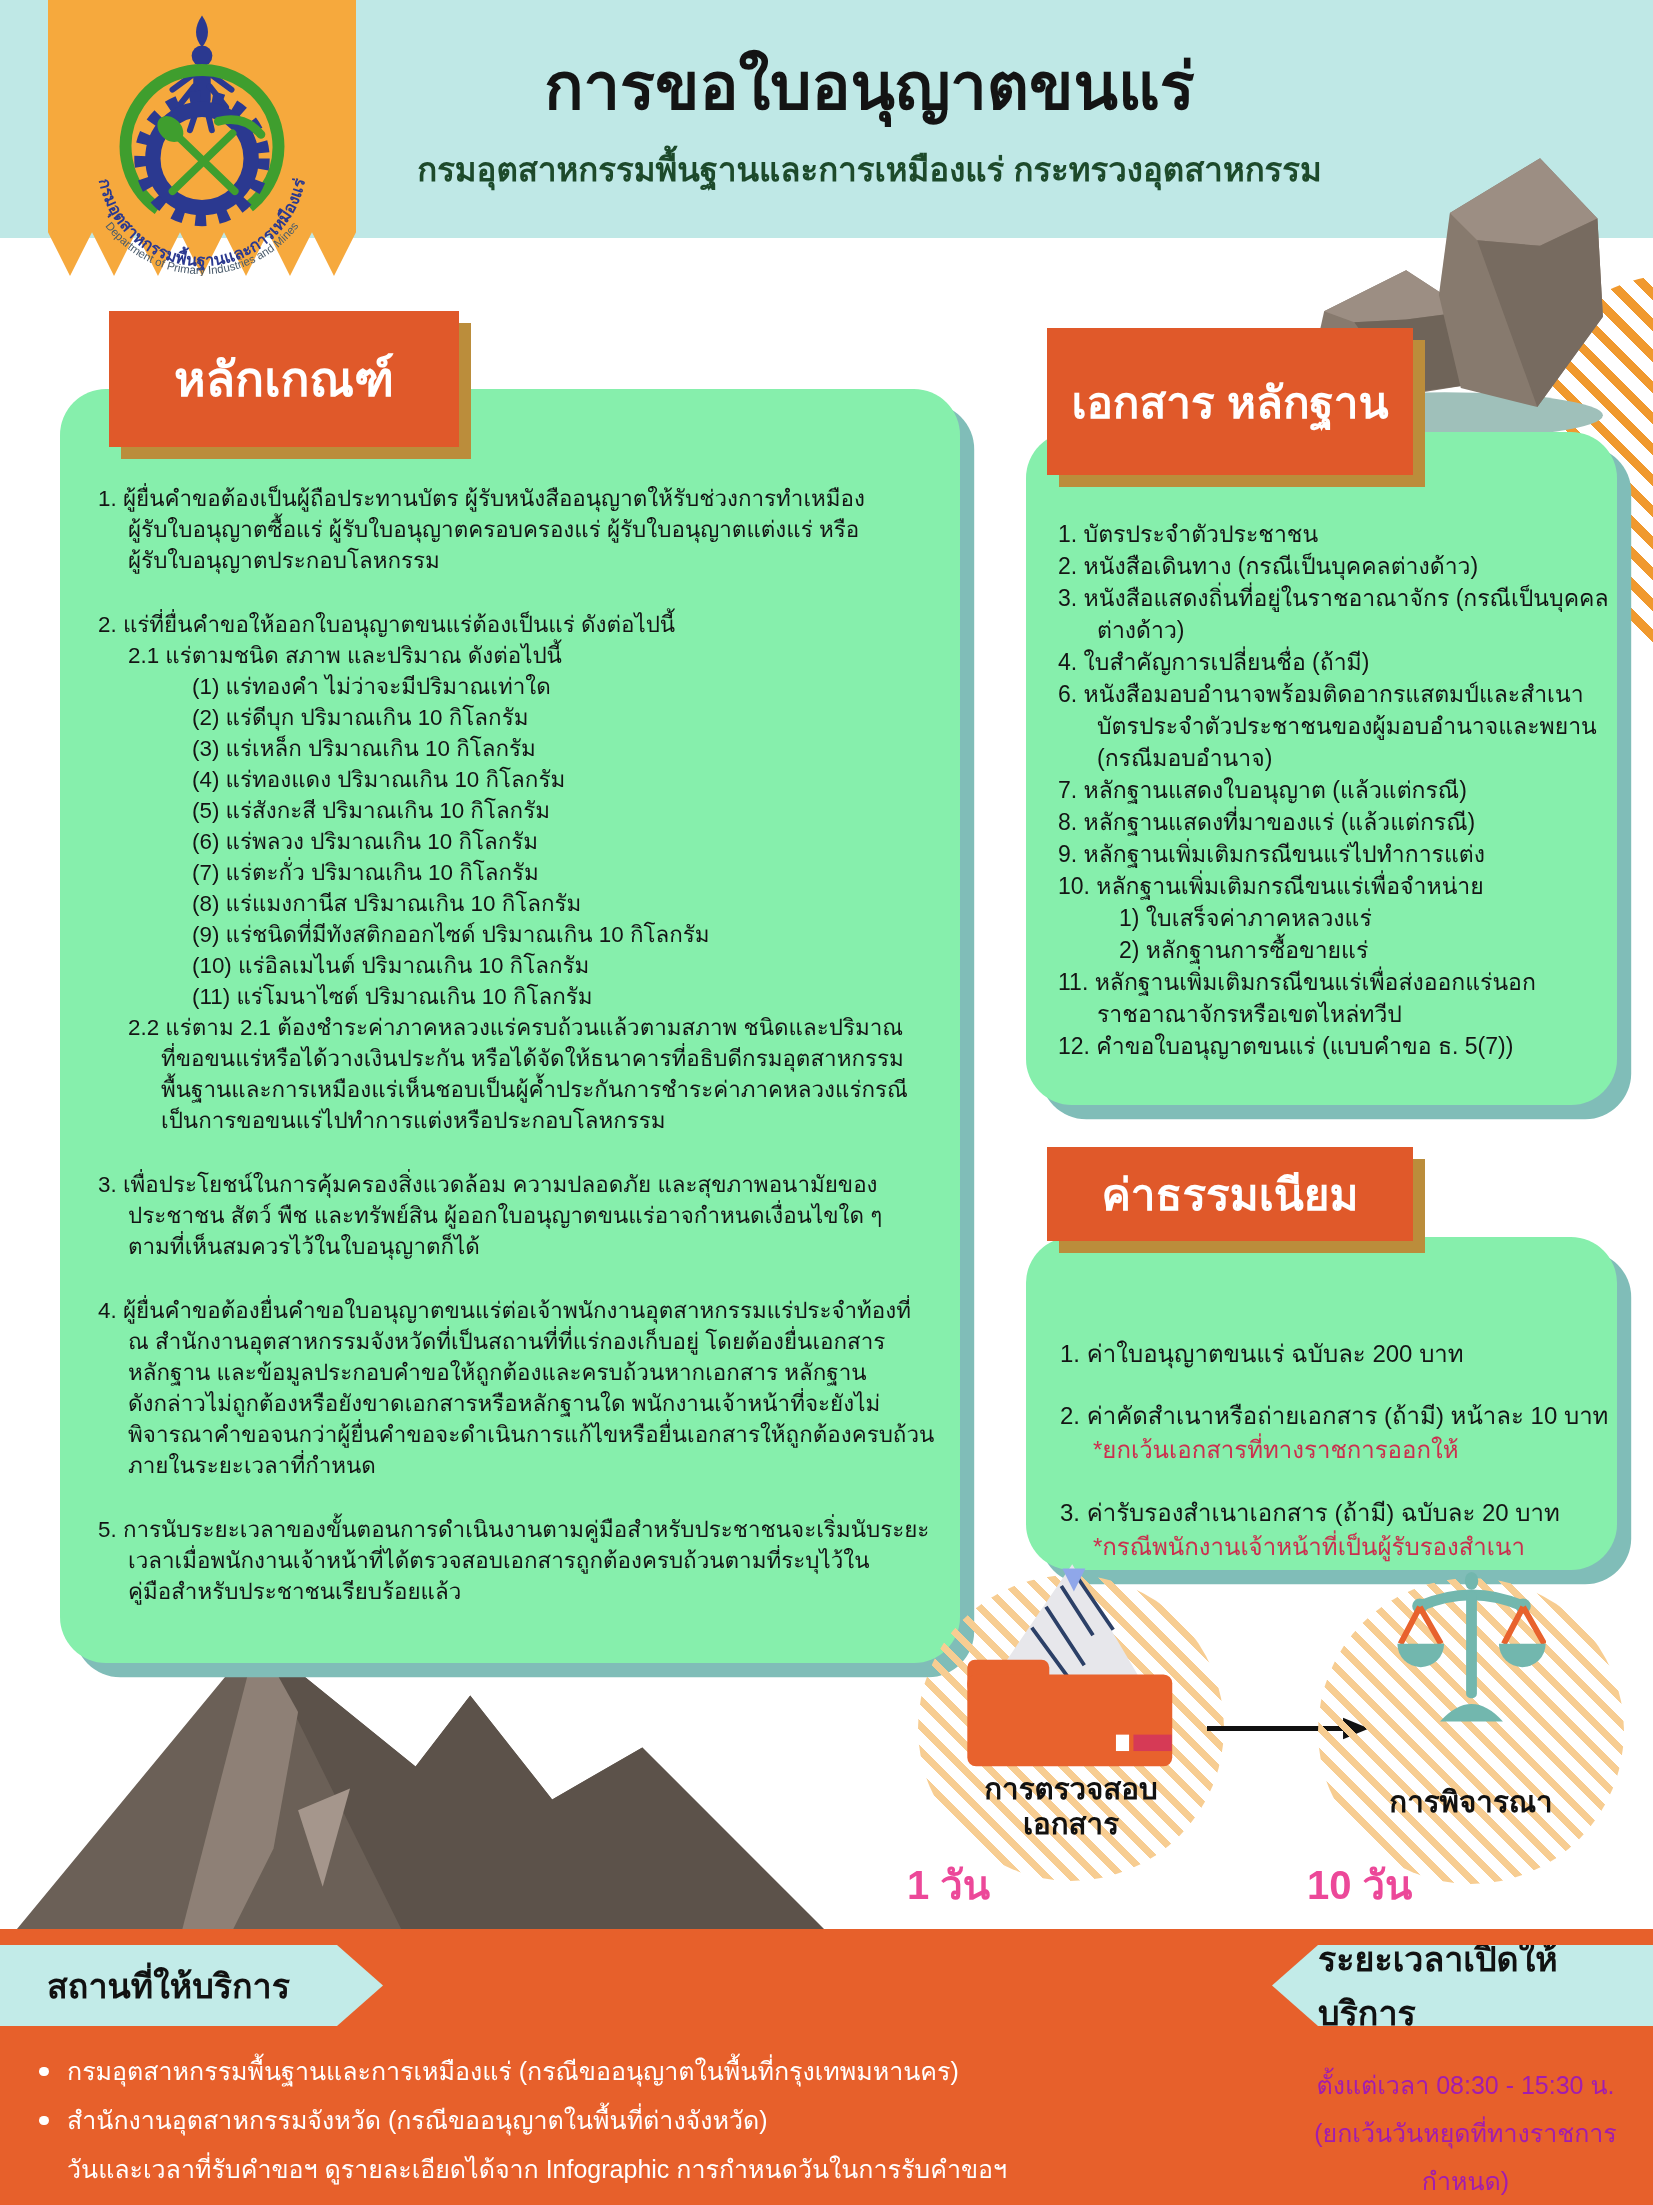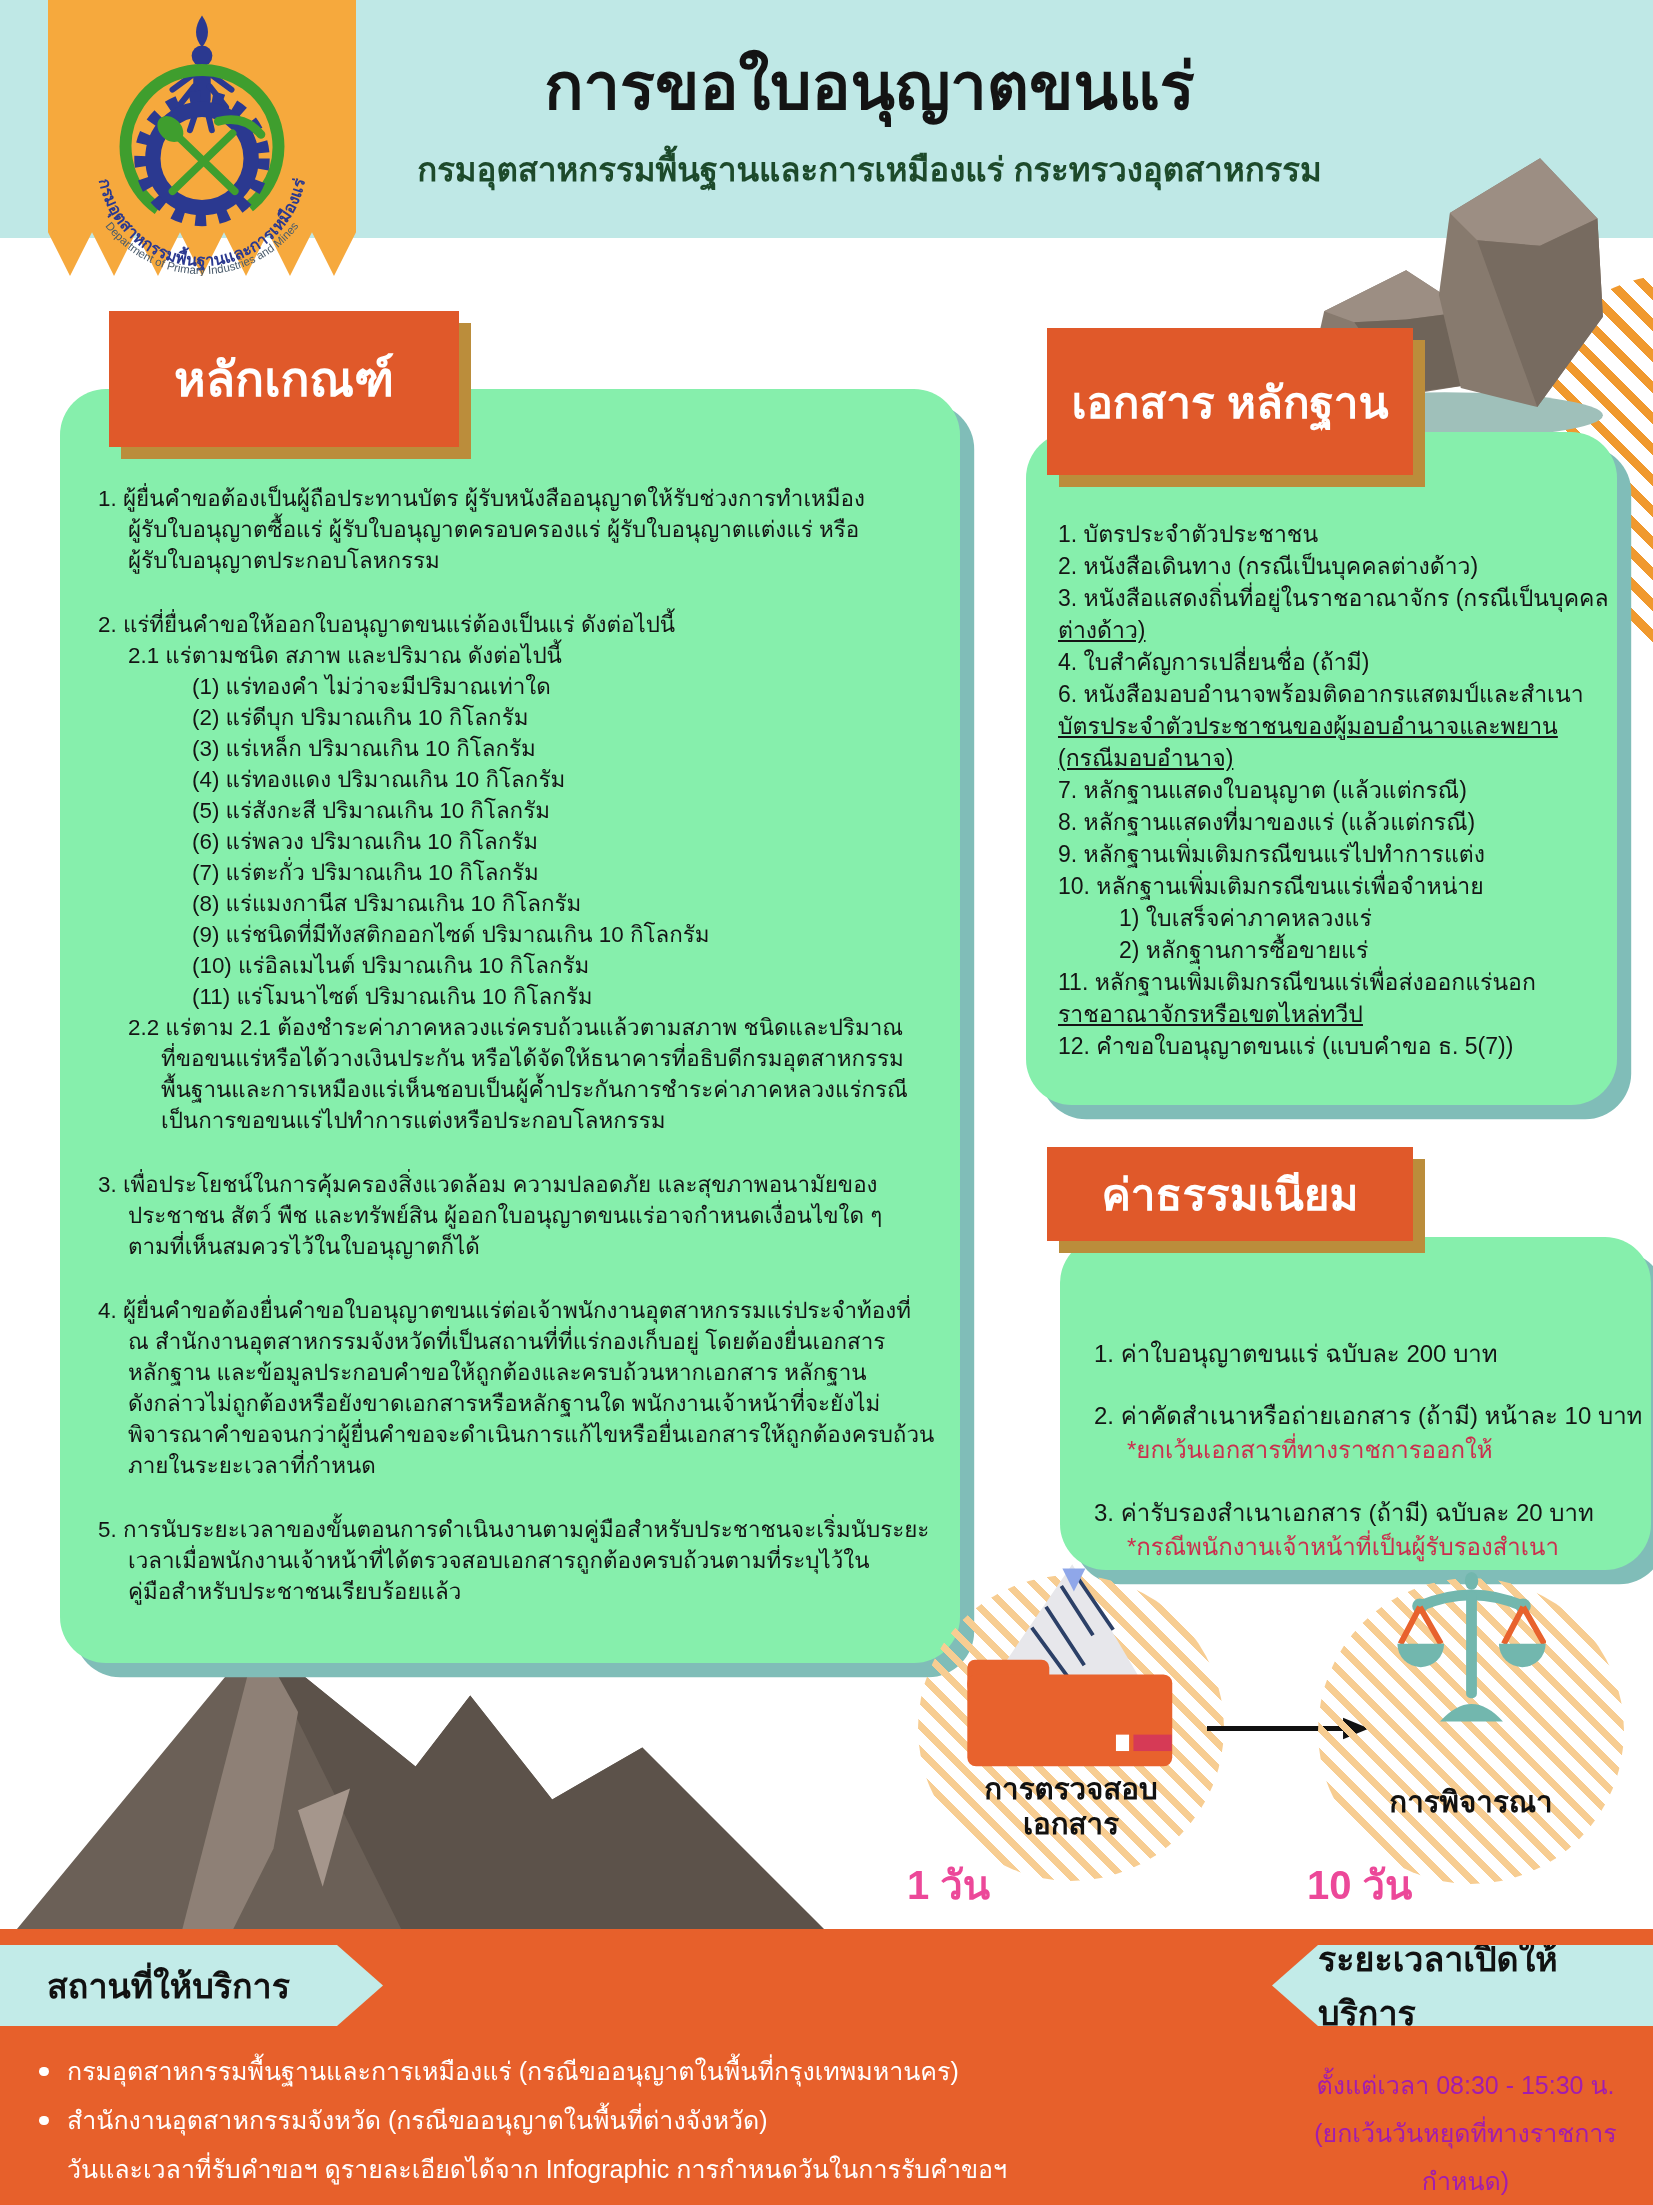--- a/index.html
+++ b/index.html
@@ -21,21 +21,21 @@
   .panel{background:#86efac;border-radius:46px;box-shadow:14.2px 14.2px 0 #80bdb8;}
   .panel .content{position:absolute;left:0;top:0;right:0;}
   .tline{white-space:nowrap;}
   .red{color:#cb2f4e;}
   .gap{margin-top:33px;}
   .criteria-content{padding:94px 30px 0 38px;font-size:22.4px;line-height:31px;}
   .criteria-content .ind1{margin-left:30px;}
   .criteria-content .ind2{margin-left:63px;}
   .criteria-content .ind3{margin-left:94px;}
   .docs-content{padding:86px 19px 0 32px;font-size:23px;line-height:32px;}
-  .docs-content .ind1{text-decoration:underline;}
+  .docs-content .ind1{margin-left:39px;}
   .docs-content .ind2{margin-left:61px;}
   .fees-content{padding:100px 19px 0 34px;font-size:24px;line-height:34px;}
   .fees-content .ind1{margin-left:33px;}
   .fees-content .gap{margin-top:28.4px;}
   
   .step-label{font-size:29.5px;font-weight:bold;text-align:center;line-height:35px;color:#111;}
   .step-duration{font-size:40px;font-weight:bold;text-align:left;color:#ec4899;}
   
   .footer{left:0;top:1929px;width:1654px;height:276px;background:#e7602b;}
   .flag{background:#c2ebe8;display:flex;align-items:center;}
@@ -175,21 +175,21 @@
       <div class="tline ind2">2) หลักฐานการซื้อขายแร่</div>
       <div class="tline">11. หลักฐานเพิ่มเติมกรณีขนแร่เพื่อส่งออกแร่นอก</div>
       <div class="tline ind1">ราชอาณาจักรหรือเขตไหล่ทวีป</div>
       <div class="tline">12. คำขอใบอนุญาตขนแร่ (แบบคำขอ ธ. 5(7))</div>
     </div>
 </div>
 <div class="abs obox" style="left:1047px;top:328px;width:366px;height:147px;">
   <span class="htxt" style="font-size:44px;">เอกสาร หลักฐาน</span>
 </div>
 
-<div class="abs panel" style="left:1060px;top:1237px;width:591px;height:333px;">
+<div class="abs panel" style="left:1026px;top:1237px;width:591px;height:333px;">
   <div class="content fees-content">
       <div class="tline">1. ค่าใบอนุญาตขนแร่  ฉบับละ 200 บาท</div>
       <div class="tline gap">2. ค่าคัดสำเนาหรือถ่ายเอกสาร (ถ้ามี) หน้าละ 10 บาท</div>
       <div class="tline ind1 red">*ยกเว้นเอกสารที่ทางราชการออกให้</div>
       <div class="tline gap">3. ค่ารับรองสำเนาเอกสาร (ถ้ามี) ฉบับละ 20 บาท</div>
       <div class="tline ind1 red">*กรณีพนักงานเจ้าหน้าที่เป็นผู้รับรองสำเนา</div>
     </div>
 </div>
 <div class="abs obox" style="left:1047px;top:1147px;width:366px;height:94px;">
   <span class="htxt" style="font-size:44px;">ค่าธรรมเนียม</span>

